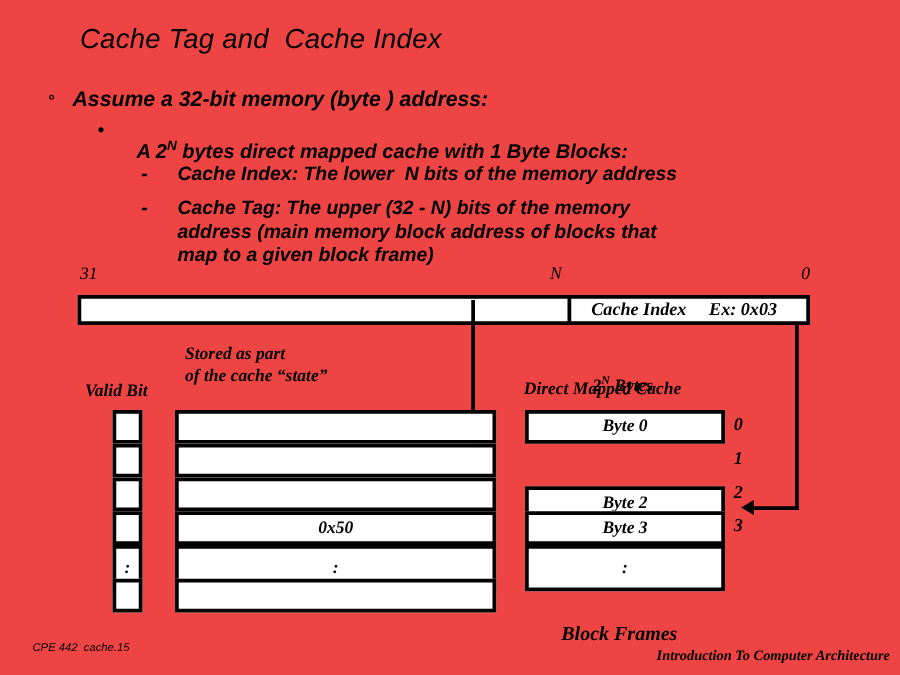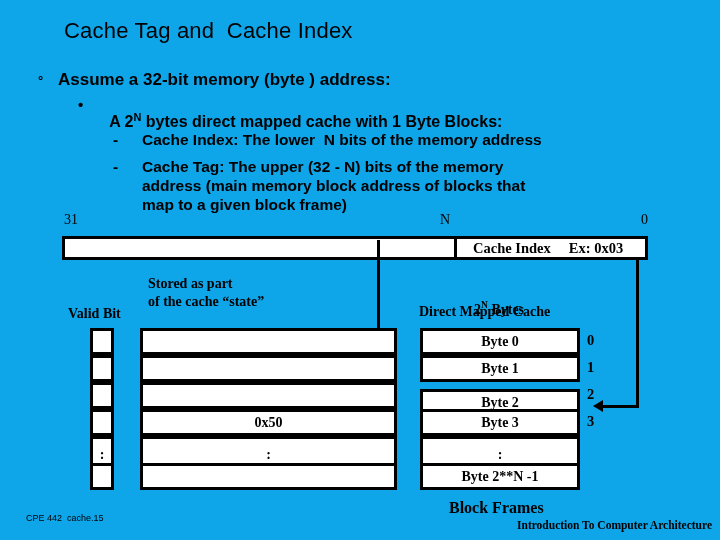--- a/index.html
+++ b/index.html
@@ -4,24 +4,25 @@
 <style>
   html, body {
     margin: 0;
     padding: 0;
     background: #ffffff;
   }
   #slide {
     position: relative;
     width: 720px;
     height: 540px;
-    background: #0ea5e9;
+    background: #ef4444;
     overflow: hidden;
     font-family: "Liberation Sans", sans-serif;
     color: #000000;
+    font-style: italic;
   }
 
   
   .slide-title {
     position: absolute;
     left: 64px;
     top: 18px;
     font-family: "Liberation Sans", sans-serif;
     font-size: 22px;
     font-weight: normal;
@@ -187,25 +188,23 @@
   <div class="cell" style="left:90px; top:463px;  width:24px; height:27px;"></div>
 
   <div class="cell" style="left:140px; top:328px; width:257px; height:27px;"></div>
   <div class="cell" style="left:140px; top:355px; width:257px; height:27px;"></div>
   <div class="cell" style="left:140px; top:382px; width:257px; height:27px;"></div>
   <div class="cell" style="left:140px; top:409px; width:257px; height:27px;">0x50</div>
   <div class="cell" style="left:140px; top:436px; width:257px; height:37px;">:</div>
   <div class="cell" style="left:140px; top:463px; width:257px; height:27px;"></div>
 
   <div class="cell" style="left:420px; top:328px; width:160px; height:27px;">Byte 0</div>
-  <div class="cell" style="left:420px; top:355px; width:160px; height:27px;">Byte 1</div>
   <div class="cell" style="left:420px; top:373px; width:160px; height:27px;margin-top:16px;">Byte 2</div>
   <div class="cell" style="left:420px; top:409px; width:160px; height:27px;">Byte 3</div>
   <div class="cell" style="left:420px; top:436px; width:160px; height:37px;">:</div>
-  <div class="cell" style="left:420px; top:463px; width:160px; height:27px;">Byte 2**N -1</div>
 
   <div class="ser" style="left:587px; top:332px; font-size:14.5px;">0</div>
   <div class="ser" style="left:587px; top:359px; font-size:14.5px;">1</div>
   <div class="ser" style="left:587px; top:386px; font-size:14.5px;">2</div>
   <div class="ser" style="left:587px; top:413px; font-size:14.5px;">3</div>
 
   <div class="ser" style="left:449px; top:499px; font-size:16px;">Block Frames</div>
 
   <div class="footer-left">CPE 442  cache.15</div>
   <div class="footer-right">Introduction To Computer Architecture</div>

